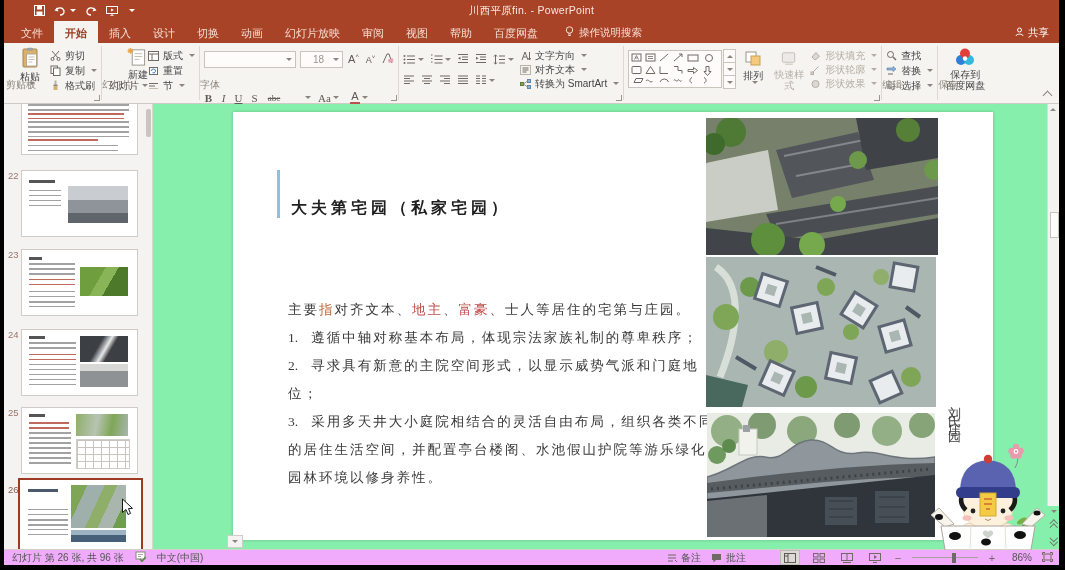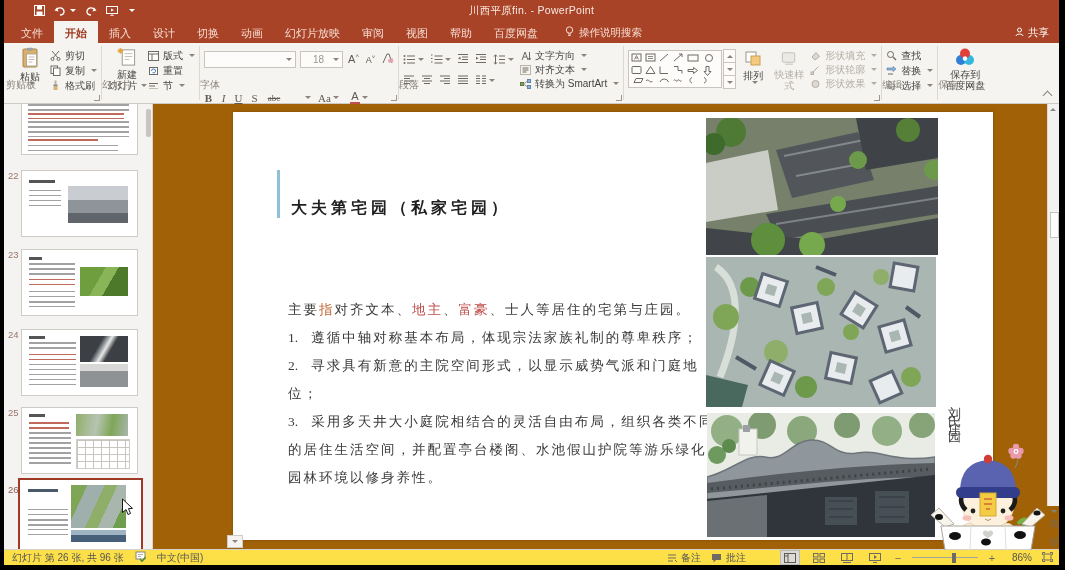--- a/index.html
+++ b/index.html
@@ -65,21 +65,21 @@
   .card{position:absolute;left:17px;width:115px;height:65px;background:#fff;border:1px solid #cfccc7;}
   .tnum{position:absolute;left:4px;font-size:9.5px;color:#99756a;}
   .txtfill{position:absolute;background:repeating-linear-gradient(to bottom,#a2a2a2 0 1.5px,transparent 1.5px 5px);}
   .txtfill.red{background:repeating-linear-gradient(to bottom,#c06a5e 0 1.5px,transparent 1.5px 5px);}
   .tl{position:absolute;height:2.5px;background:#555;}
   .ph{position:absolute;}
   .selwrap{position:absolute;left:14px;top:374px;width:121px;height:71px;border:2px solid #9e3a23;background:#fff;}
   .selwrap .card{left:1px;top:1px;width:115px;height:65px;border:none;}
   .thumb-scroll{position:absolute;right:1px;top:5px;width:5px;height:28px;background:#c9c5c0;border-radius:2px;}
 
-  .canvas{position:absolute;left:149px;top:104px;right:0;bottom:15px;background:#a16207;overflow:hidden;text-decoration:underline;}
+  .canvas{position:absolute;left:149px;top:104px;right:0;bottom:15px;background:#86efac;overflow:hidden;text-decoration:underline;}
   .slide{position:absolute;left:80px;top:8px;width:760px;height:428px;background:#fff;box-shadow:0 0 3px rgba(0,0,0,.22);}
   .slide-titlebar{position:absolute;left:44px;top:58px;width:3px;height:48px;background:#8fc0da;}
   .slide-title{position:absolute;left:58px;top:86px;font-family:"Liberation Serif","DejaVu Serif",serif;font-size:16px;letter-spacing:4px;color:#1f1f1f;font-weight:600;}
   .slide-body{position:absolute;left:55px;top:184px;width:432px;font-family:"Liberation Serif","DejaVu Serif",serif;font-size:13.5px;letter-spacing:2px;line-height:28px;color:#3a3a3a;}
   .slide-body .num{margin-right:13px;letter-spacing:0;}
   .kw-orange{color:#c06a3a;}
   .kw-red{color:#c0504d;}
   .vcaption{position:absolute;left:712px;top:284px;writing-mode:vertical-rl;font-family:"Liberation Serif","DejaVu Serif",serif;font-size:13px;letter-spacing:8px;color:#3f3f3f;}
   .simg{position:absolute;overflow:hidden;}
   .simg svg{display:block;}
@@ -90,21 +90,21 @@
   .chev-dn{width:4.5px;height:4.5px;border-right:1.5px solid #6f6a64;border-bottom:1.5px solid #6f6a64;transform:rotate(45deg);}
   .chev-up{width:4.5px;height:4.5px;border-right:1.5px solid #6f6a64;border-bottom:1.5px solid #6f6a64;transform:rotate(-135deg);}
   .dbl{display:flex;flex-direction:column;gap:0px;align-items:center;}
   .splitter{position:absolute;left:74px;bottom:2px;width:14px;height:11px;background:#f4f3f2;border:1px solid #d0ccc7;display:flex;align-items:center;justify-content:center;}
 
   .mascot{position:absolute;left:774px;top:334px;width:124px;height:112px;z-index:5;}
 
   .cursor{position:absolute;left:117px;top:394px;z-index:6;}
 
   
-  .statusbar{position:absolute;left:0;right:0;bottom:0;height:15px;background:#fde047;border-top:1px solid #d4d0cb;display:flex;align-items:center;font-size:10px;color:#555;}
+  .statusbar{position:absolute;left:0;right:0;bottom:0;height:15px;background:#f0abfc;border-top:1px solid #d4d0cb;display:flex;align-items:center;font-size:10px;color:#555;}
   .sb-left{display:flex;align-items:center;gap:11px;margin-left:8px;}
   .sb-right{margin-left:auto;display:flex;align-items:center;gap:10px;margin-right:6px;}
   .sb-item{display:flex;align-items:center;gap:4px;}
   .viewbtn{width:18px;height:13px;display:flex;align-items:center;justify-content:center;}
   .viewbtn.active{background:#dcdad6;border:1px solid #bdb9b3;}
   .zoomtrack{position:relative;width:66px;height:1px;background:#a6a29c;}
   .zoomthumb{position:absolute;left:60%;top:-4.5px;width:4px;height:10px;background:#6f6a64;}
   .zoomsign{font-size:11px;color:#6f6a64;width:8px;text-align:center;}
 </style>
 </head>
@@ -213,21 +213,21 @@
               </svg>
             <span>格式刷</span>
           </div>
         </div>
         <div class="rg-label">剪贴板</div>
         <span class="dlg"></span>
       </div>
       <div class="vsep"></div>
 
       <div class="rgroup">
-        <div class="bigbtn" style="width:42px;">
+        <div class="bigbtn" style="width:42px;align-items:flex-end;">
           <svg width="22" height="21" viewBox="0 0 22 21">
               <rect x="6" y="3" width="13" height="16" fill="#fff" stroke="#9a958e"></rect>
               <path d="M8.5 7 h8 M8.5 10 h8 M8.5 13 h5" stroke="#c4bcae"></path>
               <path d="M4 1 L4 7 M1 4 L7 4 M2 2 L6 6 M6 2 L2 6" stroke="#e8a33d" stroke-width="1.2"></path>
             </svg>
           <span>新建</span>
           <span style="display:flex;align-items:center;">
               <span>幻灯片</span>
               <span class="cDown"></span>
             </span>
@@ -381,21 +381,20 @@
             <svg width="11" height="10" viewBox="0 0 11 10">
                 <rect x="0.5" y="3.5" width="3" height="3" fill="#7fa657" stroke="#5d7a3f"></rect>
                 <rect x="7.5" y="0.5" width="3" height="3" fill="#8fb4d9" stroke="#5f84a9"></rect>
                 <rect x="7.5" y="6.5" width="3" height="3" fill="#8fb4d9" stroke="#5f84a9"></rect>
                 <path d="M3.5 5 L7.5 2 M3.5 5 L7.5 8" stroke="#9a958e" fill="none"></path>
               </svg>
             <span>转换为 SmartArt</span>
               <span class="cDown"></span>
           </div>
         </div>
-        <div class="rg-label">段落</div>
         <span class="dlg"></span>
       </div>
       <div class="vsep"></div>
 
       <div class="rgroup">
         <div class="gallery">
           <svg width="90" height="34" viewBox="0 0 90 34">
             <g fill="none" stroke="#6f6a64" stroke-width="1">
               <rect x="3" y="3" width="9" height="7"></rect>
                 <path d="M5.5 8.5 L7.5 4.5 L9.5 8.5 M6.3 7 h2.4" stroke-width="0.8"></path>

